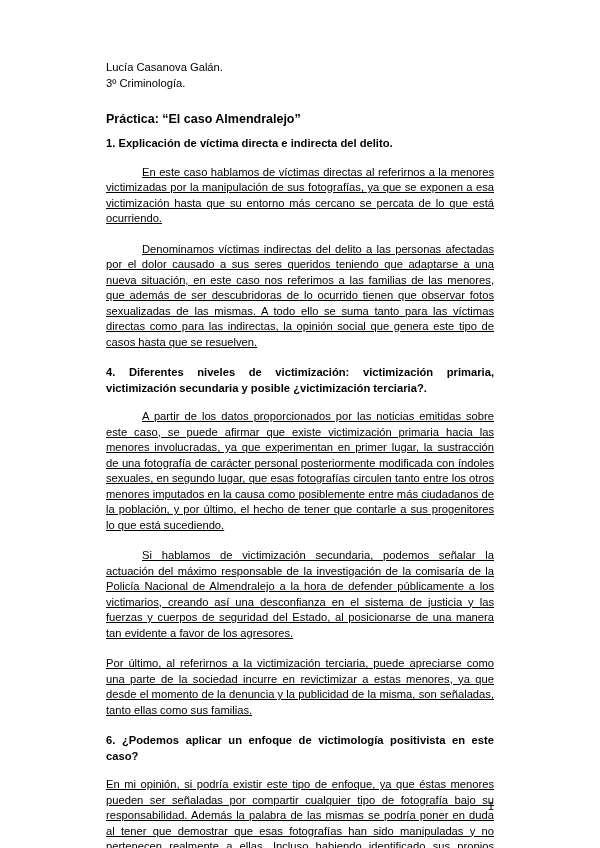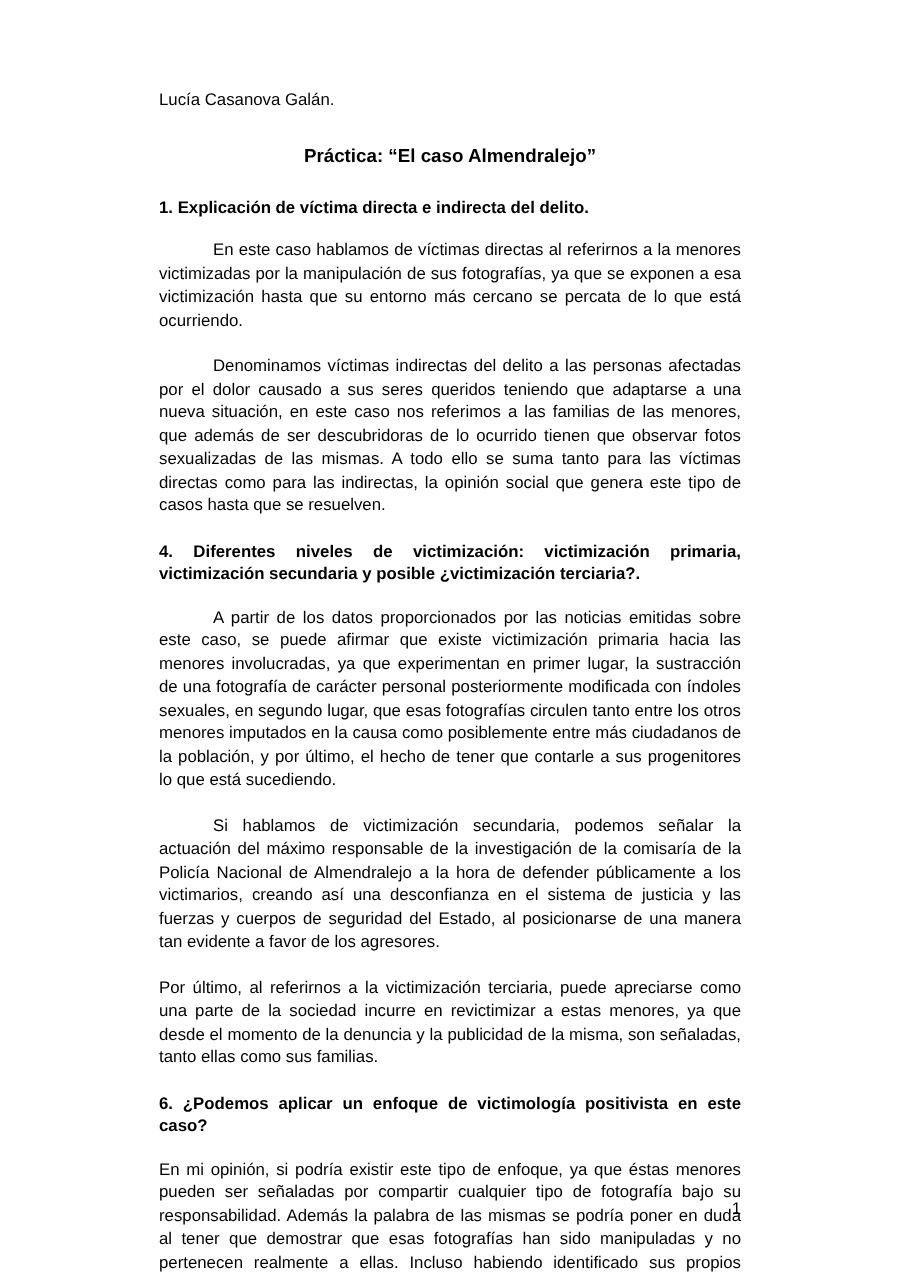--- a/index.html
+++ b/index.html
@@ -21,52 +21,54 @@
     padding: 60px 72px 40px 72px;
     overflow: hidden;
   }
   .hdr {
     margin: 0;
     text-align: left;
   }
   .title {
     font-size: 12.5px;
     font-weight: bold;
-    text-align: center;
-    margin: 20px 0 20px 0;
+    text-align: left;
+    margin: 20px 0 9px 0;
     line-height: 16px;
   }
   h2.section-heading {
     font-size: 11.2px;
     font-weight: bold;
     text-align: justify;
     margin: 8px 0 13px 0;
     line-height: 15.5px;
   }
   p.body {
     text-align: justify;
     margin: 0 0 15px 0;
+    text-decoration: underline;
   }
   p.indent {
     text-indent: 36px;
   }
   .page-number {
     position: absolute;
     right: 72px;
     bottom: 34px;
     font-size: 11.2px;
   }
 </style>
 </head>
 <body>
 
 <div class="page">
 
   <header>
     <p class="hdr">Lucía Casanova Galán.</p>
+    <p class="hdr">3º Criminología.</p>
   </header>
 
   <h1 class="title">Práctica: “El caso Almendralejo”</h1>
 
   <section>
     <h2 class="section-heading">1. Explicación de víctima directa e indirecta del delito.</h2>
     <p class="body indent">En este caso hablamos de víctimas directas al referirnos a la menores victimizadas por la manipulación de sus fotografías, ya que se exponen a esa victimización hasta que su entorno más cercano se percata de lo que está ocurriendo.</p>
     <p class="body indent">Denominamos víctimas indirectas del delito a las personas afectadas por el dolor causado a sus seres queridos teniendo que adaptarse a una nueva situación, en este caso nos referimos a las familias de las menores, que además de ser descubridoras de lo ocurrido tienen que observar fotos sexualizadas de las mismas. A todo ello se suma tanto para las víctimas directas como para las indirectas, la opinión social que genera este tipo de casos hasta que se resuelven.</p>
   </section>
 

